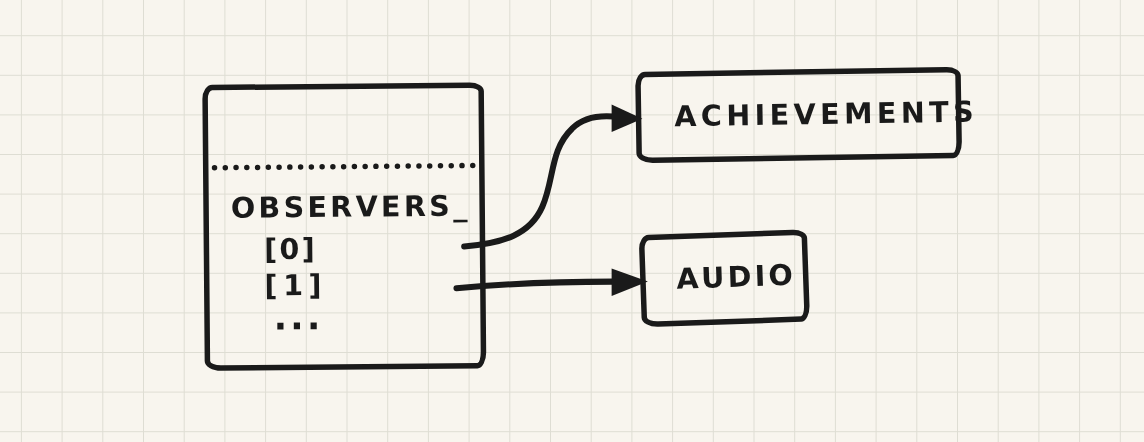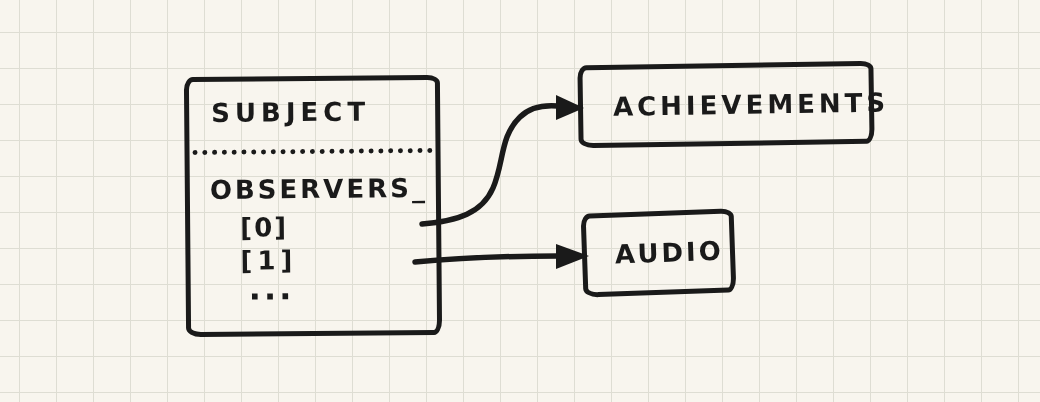--- a/index.html
+++ b/index.html
@@ -89,21 +89,20 @@
     stroke-linecap: round;
   }
   .ink-fill { fill: var(--ink); stroke: none; }
 </style>
 </head>
 <body>
 
 <div id="stage">
 
   <div class="sketch-box subject-box">
-    <div class="hand-text subject-title">SUBJECT</div>
     <div class="subject-separator"></div>
     <div class="hand-text observers-label">OBSERVERS_</div>
     <div class="hand-text slot-0">[0]</div>
     <div class="hand-text slot-1">[1]</div>
     <div class="hand-text slot-ellipsis">...</div>
   </div>
 
   <div class="sketch-box achievements-box">
     <span class="box-label">ACHIEVEMENTS</span>
   </div>

